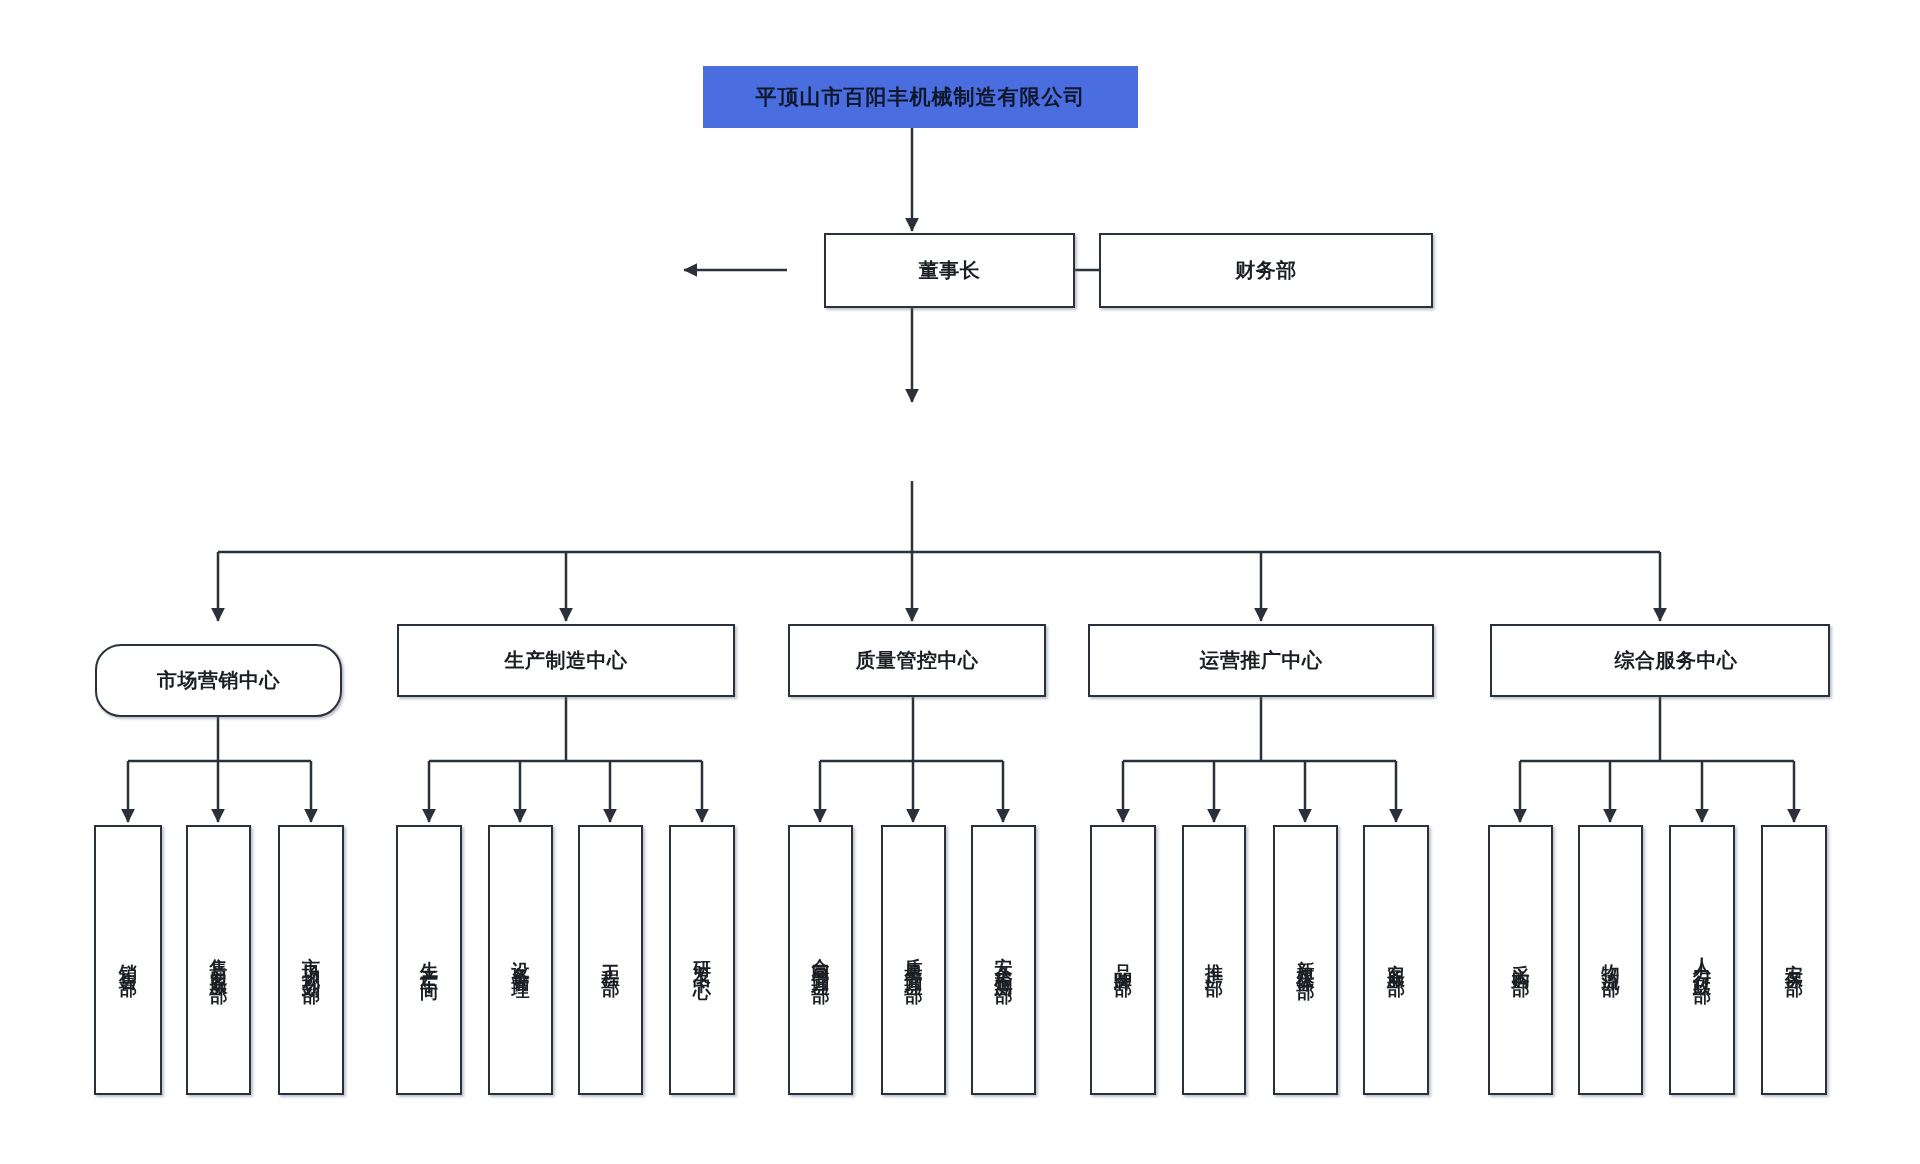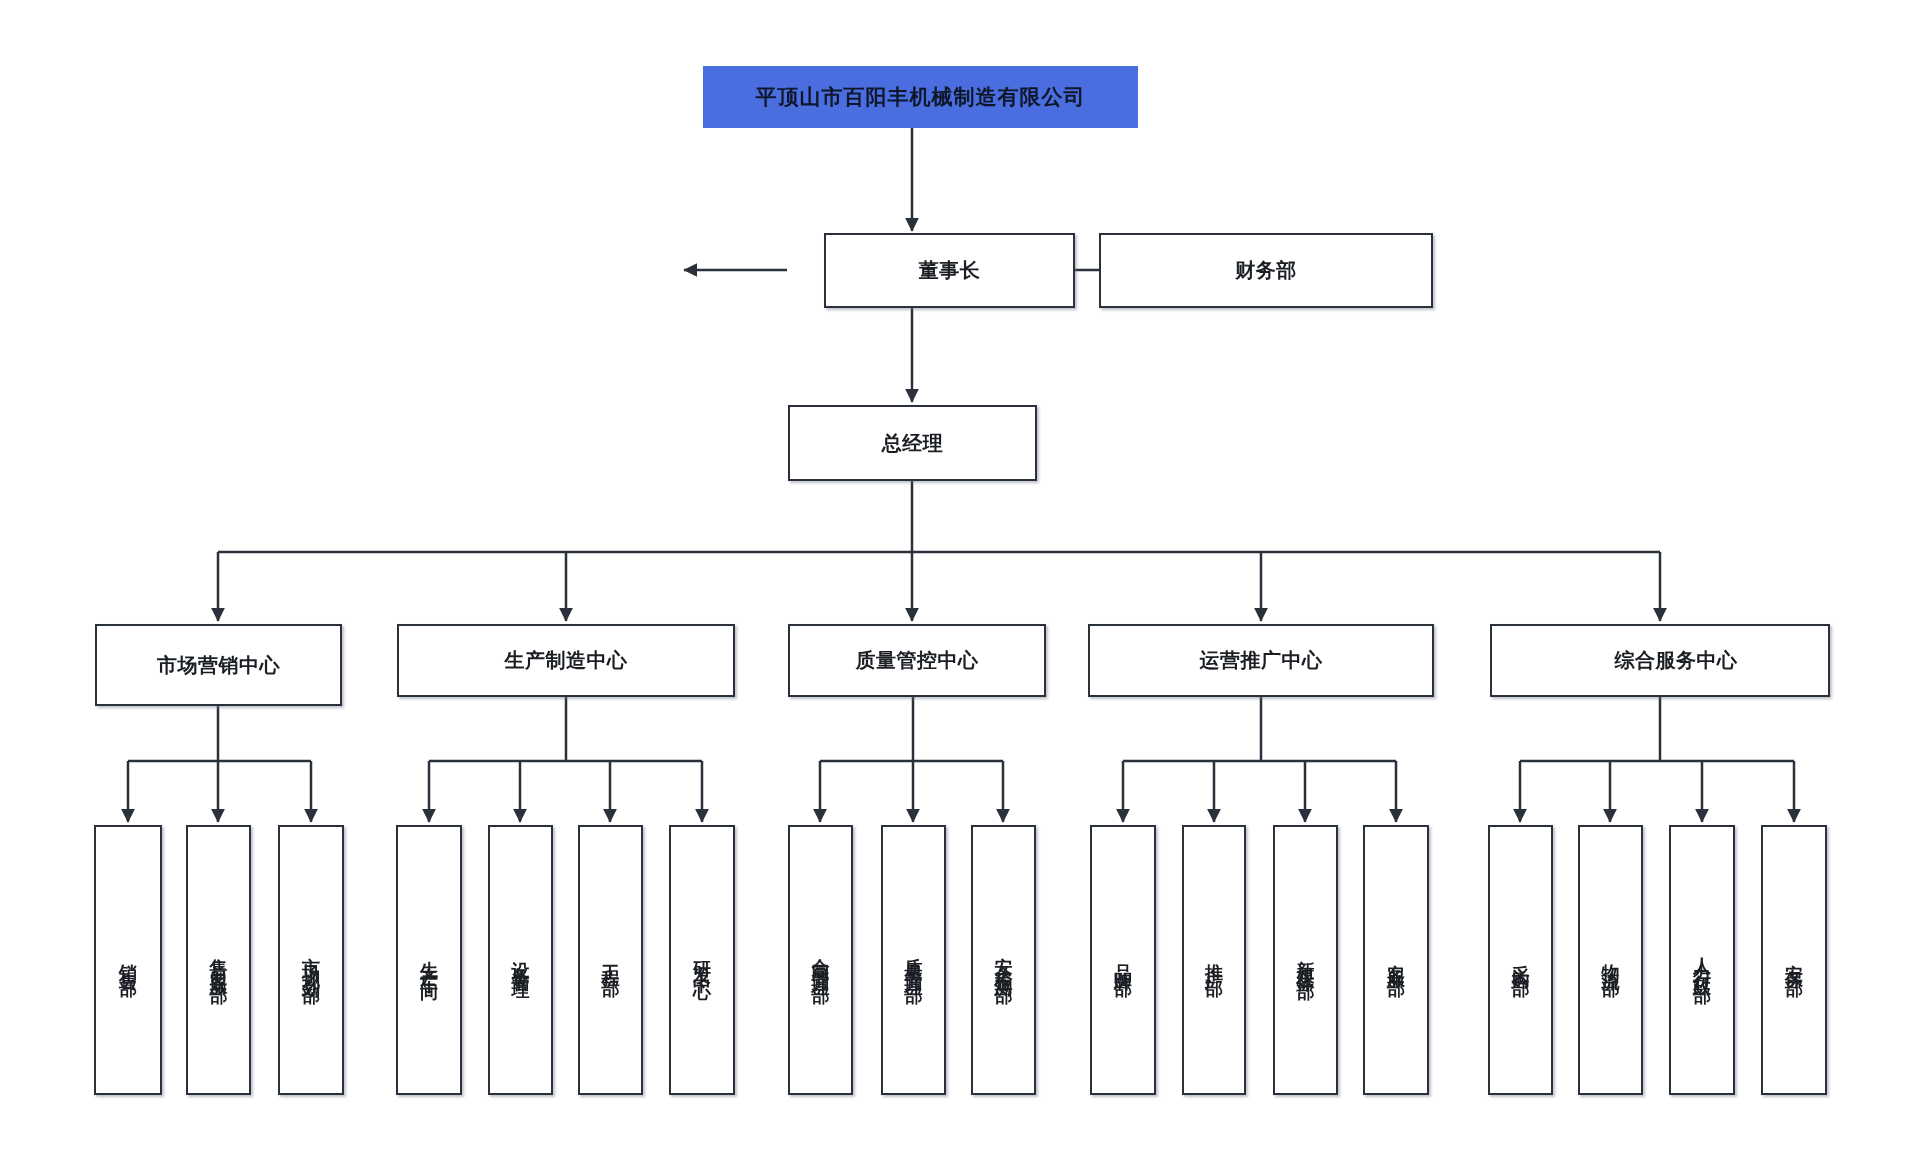--- a/index.html
+++ b/index.html
@@ -92,25 +92,22 @@
     <span>平顶山市百阳丰机械制造有限公司</span>
   </div>
 
   <div class="node h" style="left:787px;top:233px;width:251px;height:75px;margin-left:37px;">
     <span>董事长</span>
   </div>
   <div class="node h" style="left:1091px;top:233px;width:334px;height:75px;margin-left:8px;">
     <span>财务部</span>
   </div>
 
-  <div class="node h" style="left:788px;top:405px;width:249px;height:76px;">
-    <span>总经理</span>
-  </div>
 
-  <div class="node h" style="left:95px;top:624px;width:247px;height:82px;">
+  <div class="node h" style="left:95px;top:644px;width:247px;height:73px;border-radius:26px;">
     <span>市场营销中心</span>
   </div>
   <div class="node h" style="left:397px;top:624px;width:338px;height:73px;">
     <span>生产制造中心</span>
   </div>
   <div class="node h" style="left:788px;top:624px;width:258px;height:73px;">
     <span>质量管控中心</span>
   </div>
   <div class="node h" style="left:1088px;top:624px;width:346px;height:73px;">
     <span>运营推广中心</span>

